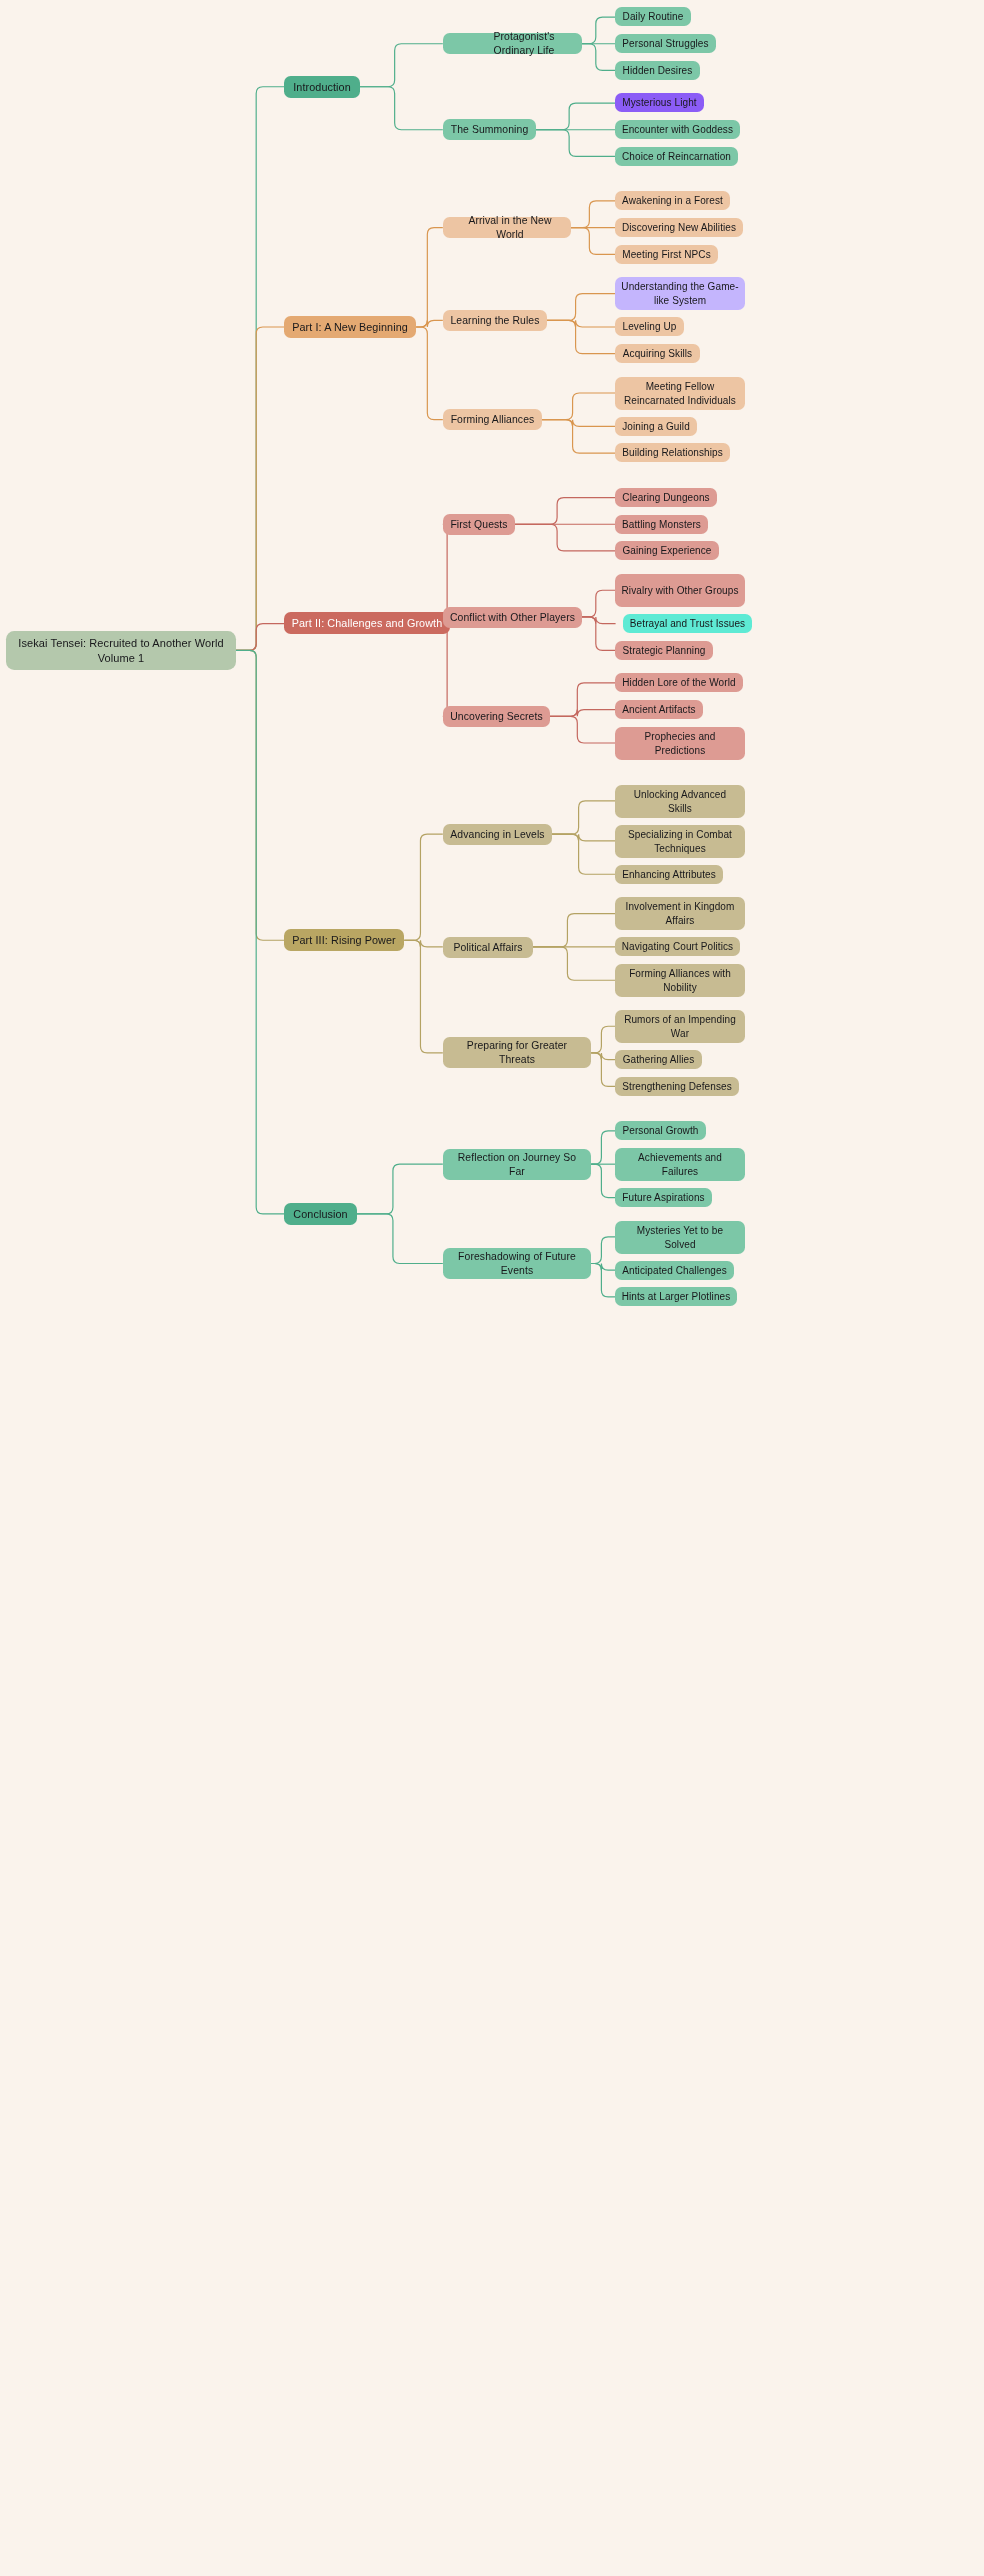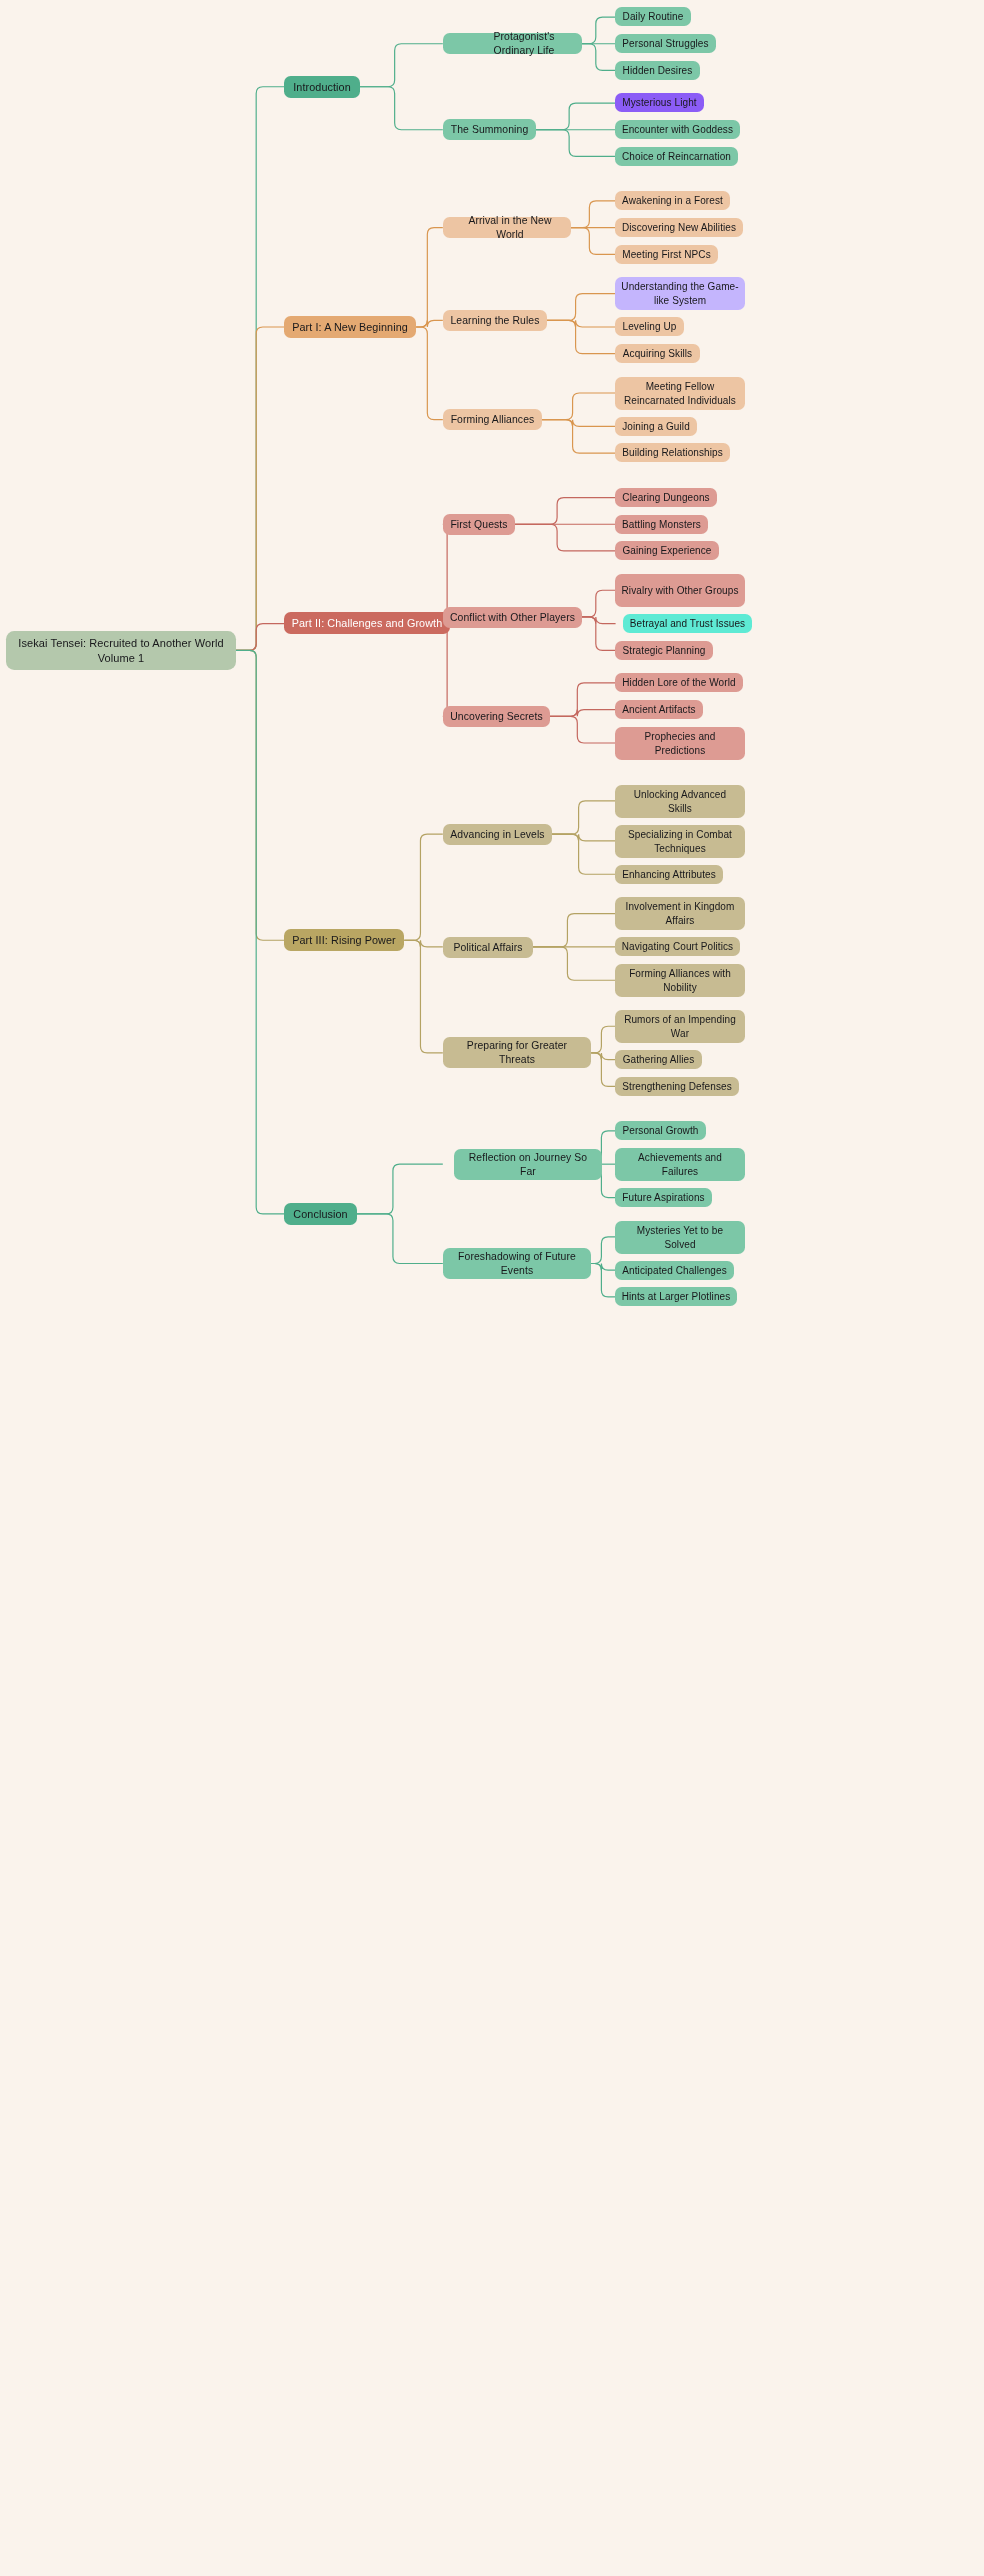--- a/index.html
+++ b/index.html
@@ -252,21 +252,21 @@
     </div>
     <div class="node lvl3" style="left: 615px; top: 1050px; width: 87px; height: 19px; background: rgb(199, 187, 146); color: rgb(24, 24, 27);">
       <span>Gathering Allies</span>
     </div>
     <div class="node lvl3" style="left: 615px; top: 1077px; width: 124px; height: 19px; background: rgb(199, 187, 146); color: rgb(24, 24, 27);">
       <span>Strengthening Defenses</span>
     </div>
     <div class="node lvl1" style="left: 284px; top: 1203px; width: 73px; height: 22px; background: rgb(79, 174, 139); color: rgb(24, 24, 27);">
       <span>Conclusion</span>
     </div>
-    <div class="node lvl2" style="left: 443px; top: 1149px; width: 148px; height: 31px; background: rgb(124, 199, 167); color: rgb(24, 24, 27); margin-left: 11px;">
+    <div class="node lvl2" style="left: 443px; top: 1149px; width: 148px; height: 31px; background: rgb(124, 199, 167); color: rgb(24, 24, 27);">
       <span>Reflection on Journey So Far</span>
     </div>
     <div class="node lvl3" style="left: 615px; top: 1121px; width: 91px; height: 19px; background: rgb(124, 199, 167); color: rgb(24, 24, 27);">
       <span>Personal Growth</span>
     </div>
     <div class="node lvl3" style="left: 615px; top: 1148px; width: 130px; height: 33px; background: rgb(124, 199, 167); color: rgb(24, 24, 27);">
       <span>Achievements and Failures</span>
     </div>
     <div class="node lvl3" style="left: 615px; top: 1188px; width: 97px; height: 19px; background: rgb(124, 199, 167); color: rgb(24, 24, 27);">
       <span>Future Aspirations</span>

